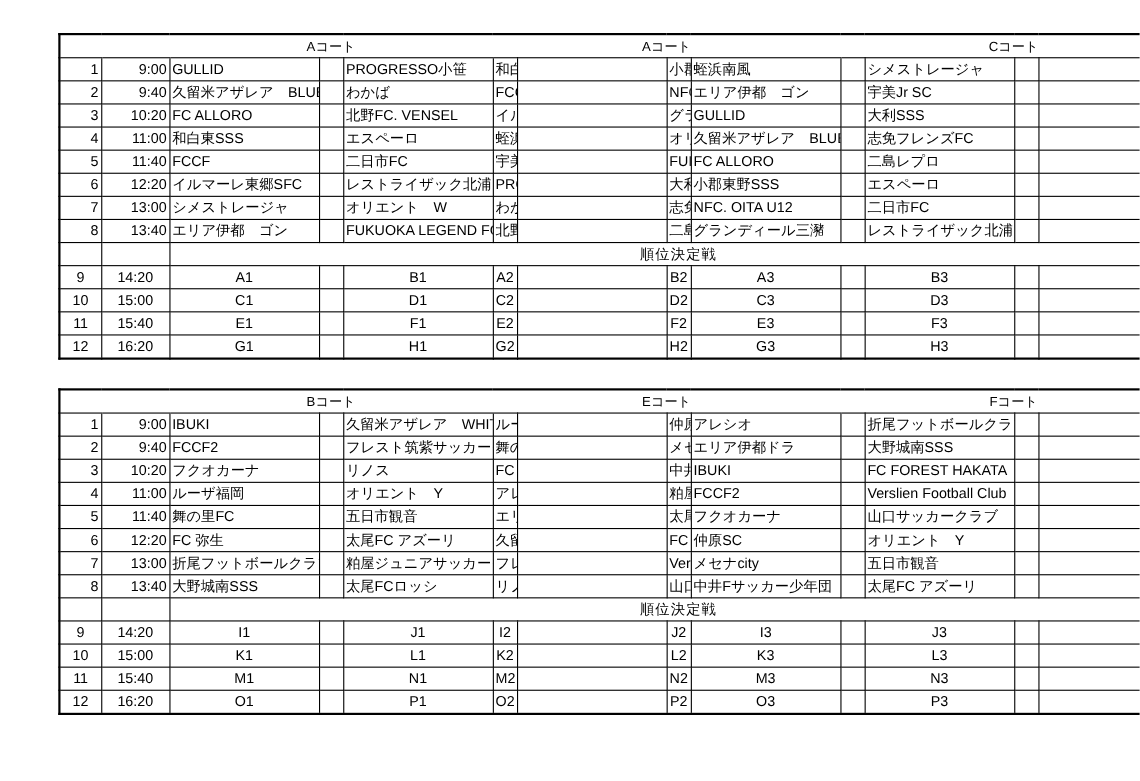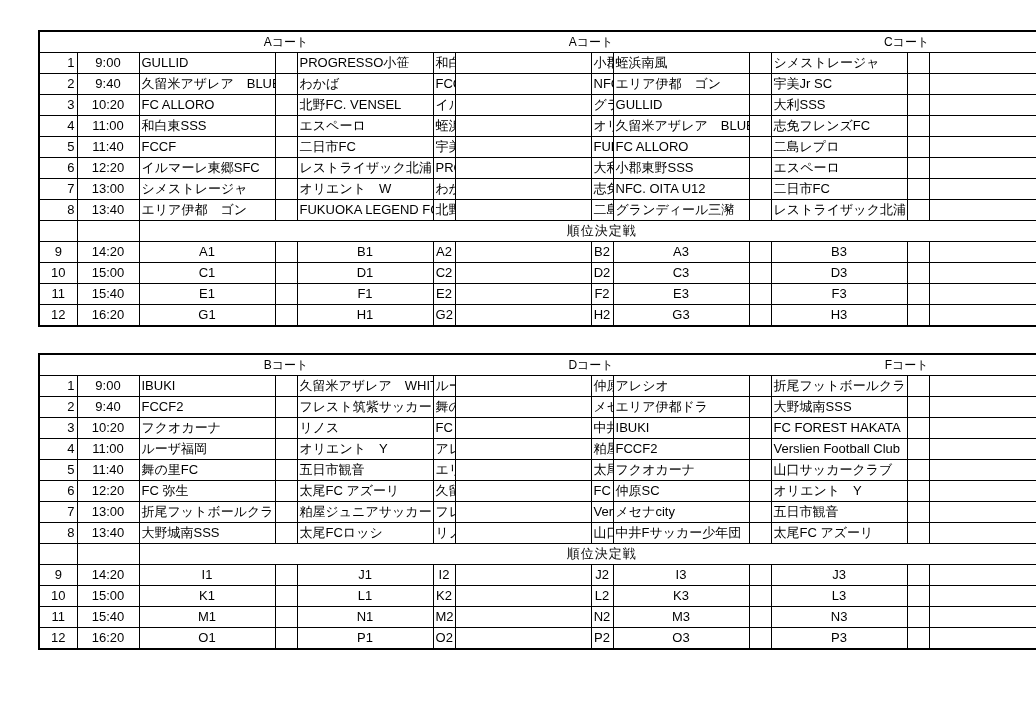--- a/index.html
+++ b/index.html
@@ -12,21 +12,21 @@
     height: 710px;
     font-family: "Liberation Sans", sans-serif;
     color: #000000;
     overflow: hidden;
   }
   .page {
     position: relative;
     width: 1036px;
     height: 710px;
     box-sizing: border-box;
-    padding: 30px 22px 0 38px;
+    padding: 30px 22px 0 53px;
   }
   table.sched {
     border-collapse: collapse;
     table-layout: fixed;
     width: 976px;
     border: 2px solid #000;
   }
   table.sched td {
     border: 1px solid #000;
     height: 20px;
@@ -37,21 +37,21 @@
     overflow: hidden;
     vertical-align: middle;
   }
   
   col.c-num   { width: 38px; }
   col.c-time  { width: 62px; }
   col.c-team  { width: 136px; }
   col.c-gap   { width: 22px; }
 
   td.num   { text-align: right; padding-right: 5px; font-size: 13px; }
-  td.time  { text-align: center; padding-right: 4px; font-size: 13px; }
+  td.time  { text-align: right; padding-right: 4px; font-size: 13px; }
   td.team  { text-align: left; }
   td.gap   { }
 
   .hdr-row td { border: 1px solid #000; height: 18px; }
   tr.hdr-row td { border-left: 1px solid #000; border-right: 1px solid #000; border-top: 2px solid #000; border-bottom: 1px solid #000;}
   tr.hdr-row td.courtlabel {
     border-top: none;
     border-left: none;
     border-right: none;
     border-bottom: 1px solid #000;
@@ -332,21 +332,21 @@
       <col class="c-gap">
         <col class="c-team">
         <col class="c-gap">
         <col class="c-team">
     </colgroup>
     <tbody>
       <tr class="hdr-row">
         <td class="blankcell"></td>
         <td class="blankcell"></td>
         <td class="courtlabel" colspan="3">Bコート</td>
-        <td class="courtlabel" colspan="4">Dコート</td>
+        <td class="courtlabel" colspan="4">Eコート</td>
         <td class="courtlabel" colspan="4">Fコート</td>
       </tr>
 
       <tr>
         <td class="num">1</td>
         <td class="time">9:00</td>
         <td class="team">IBUKI</td>
         <td class="gap"></td>
         <td class="team small">久留米アザレア　WHITE</td>
         <td class="team">ルーザ福岡</td>

